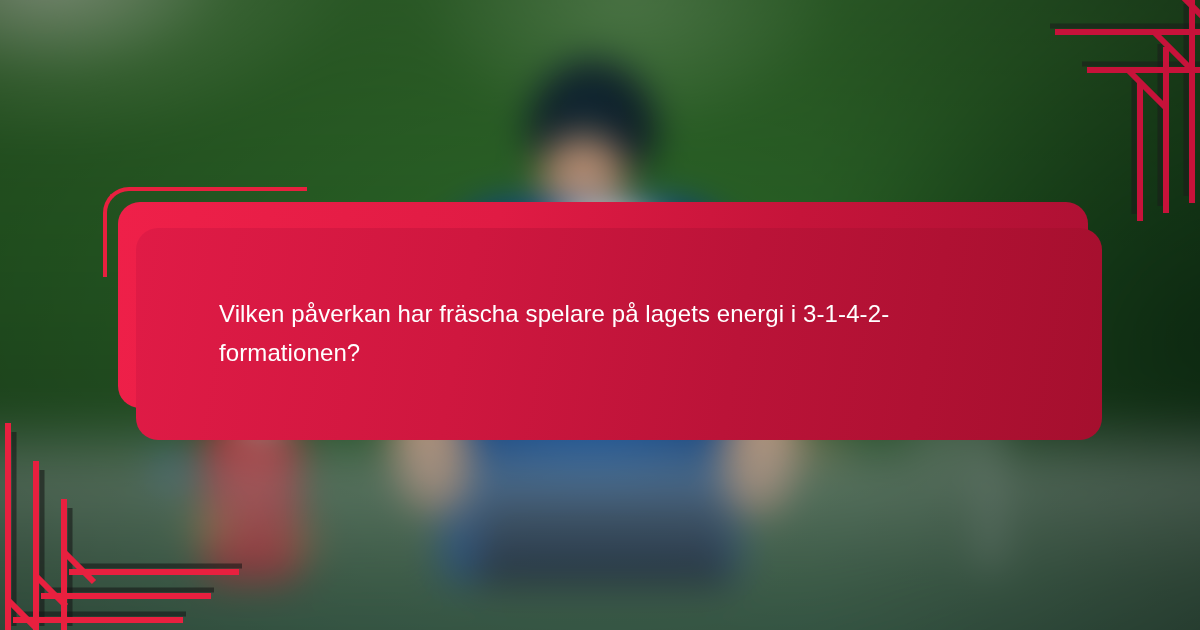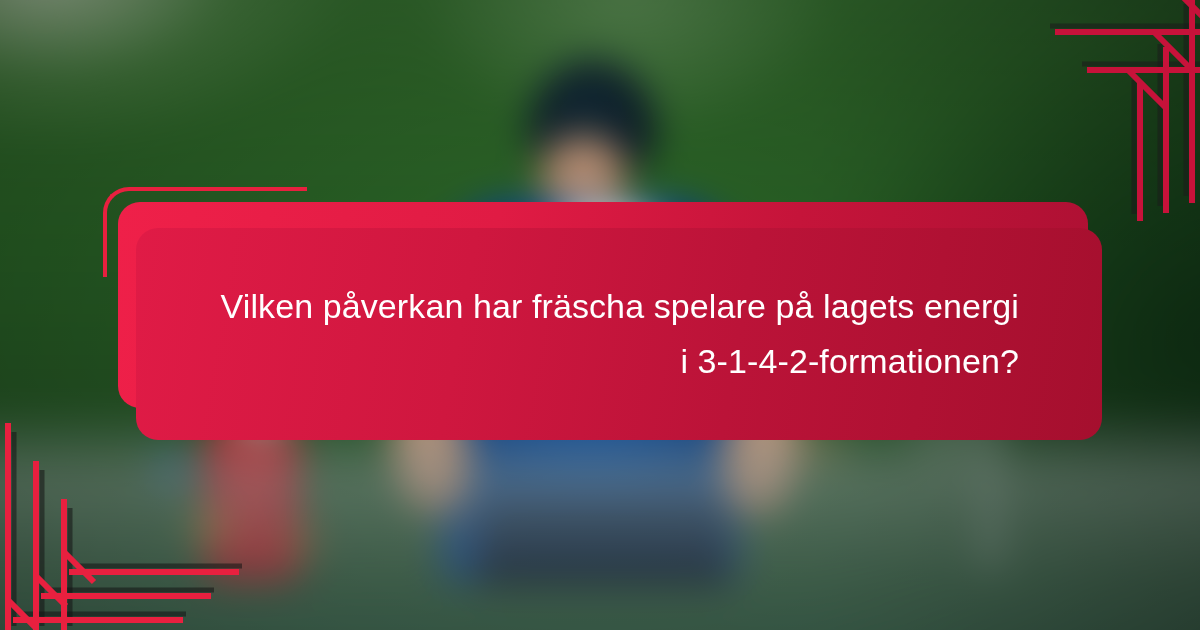--- a/index.html
+++ b/index.html
@@ -206,23 +206,23 @@
     border-radius: 22px;
     background: linear-gradient(100deg, #e01b46 0%, #cf173f 34%, #bb1338 62%, #a50f2e 100%);
     display: flex;
     align-items: center;
     justify-content: center;
   }
 
   .question-text {
     margin: 0;
     padding: 0 58px;
-    text-align: right;
+    text-align: left;
     color: #ffffff;
-    font-size: 34px;
+    font-size: 24px;
     font-weight: 400;
     line-height: 1.62;
     letter-spacing: 0.1px;
     max-width: 800px;
   }
 </style>
 </head>
 <body>
 
 <div id="stage">

